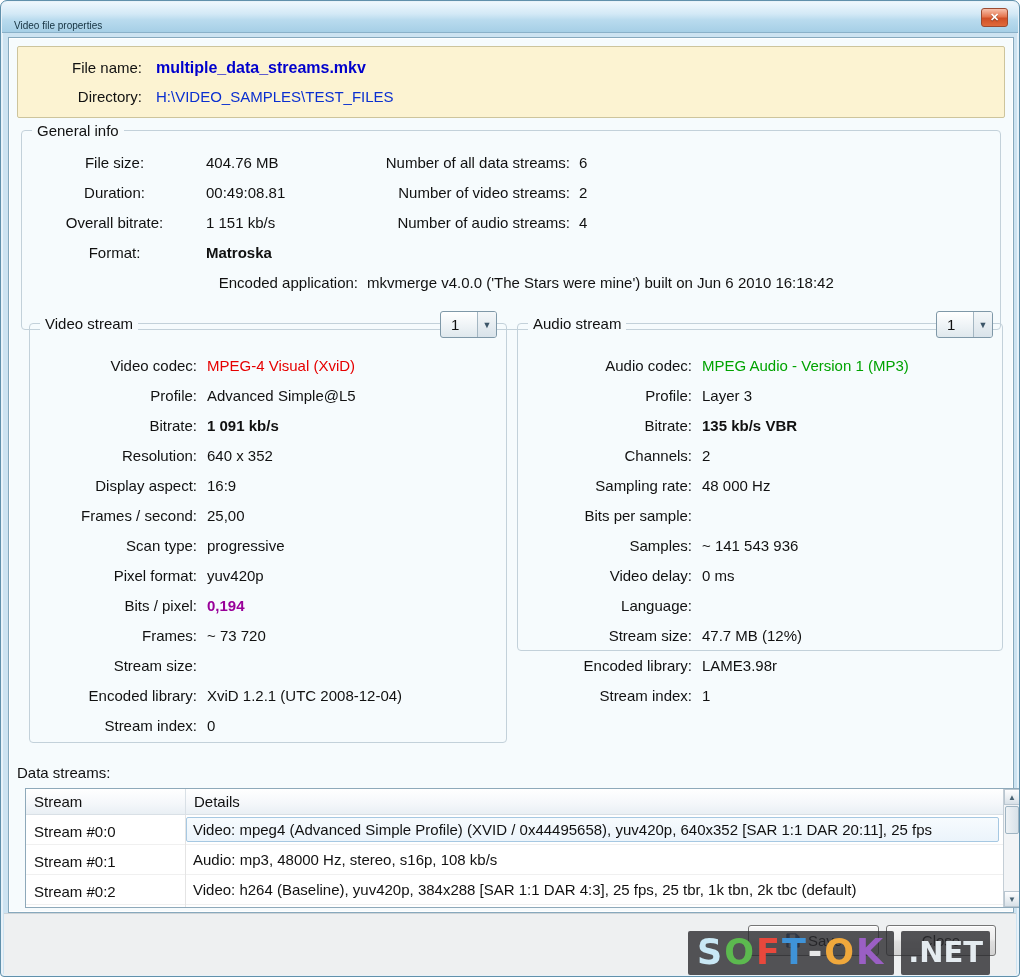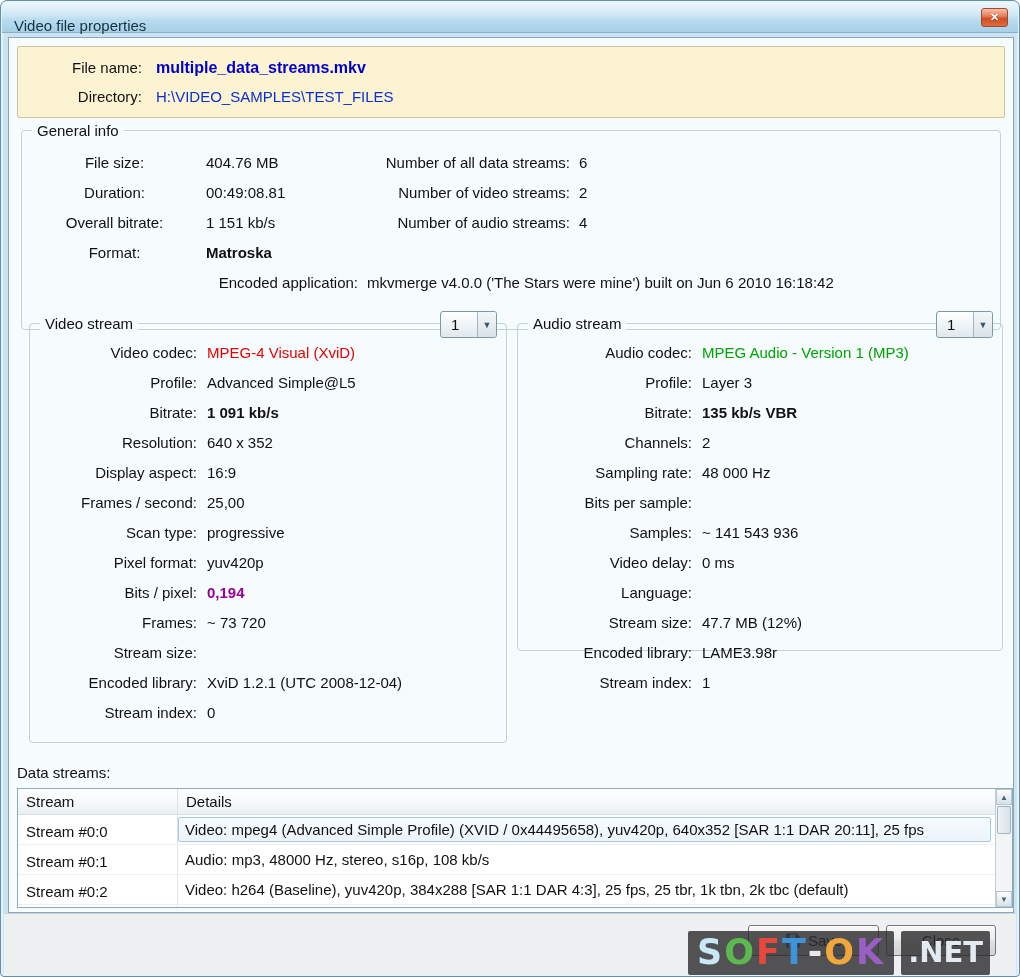--- a/index.html
+++ b/index.html
@@ -20,21 +20,21 @@
   }
 
   
   .titlebar {
     position: absolute; left: 1px; right: 1px; top: 1px; height: 31px;
     border-radius: 6px 6px 0 0; padding: 0 12px;
     display: flex; align-items: center;
     background: linear-gradient(180deg, #eef7fd 0%, #d3e9f6 40%, #b9dbee 60%, #a6cfe6 100%);
     border-bottom: 1px solid #8ab1c9;
   }
-  .title { font-size: 15px; color: #14313f; margin-top: 17px; }
+  .title { font-size: 10px; color: #14313f; margin-top: 17px; }
   .close-btn {
     position: absolute; right: 10px; top: 6px; width: 27px; height: 19px;
     border: 1px solid #9c4a30; border-radius: 3px;
     display: flex; align-items: center; justify-content: center;
     background: linear-gradient(180deg, #f7c0ab 0%, #e5764f 45%, #d04f26 55%, #e06a3a 100%);
     color: #fff; font-size: 11px; font-weight: bold; text-shadow: 0 1px 1px rgba(0,0,0,.4);
     cursor: pointer;
   }
 
   
@@ -63,21 +63,21 @@
   .ginfo-row { display: flex; align-items: center; height: 30px; padding-left: 10px; }
   .ginfo-row .l1 { width: 165px; text-align: center; flex: none; }
   .ginfo-row .v1 { width: 152px; margin-left: 9px; flex: none; }
   .ginfo-row .l2 { width: 212px; text-align: right; flex: none; }
   .ginfo-row .v2 { margin-left: 9px; }
   .enc-row .le { width: 326px; text-align: right; flex: none; }
   .enc-row .ve { margin-left: 9px; }
 
   .gb-video { left: 20px;  top: 285px; width: 478px; height: 420px; padding-top: 20px; }
   .gb-audio { left: 508px; top: 285px; width: 486px; height: 328px; padding-top: 20px; }
-  .srow { display: flex; align-items: flex-start; height: 30px; }
+  .srow { display: flex; align-items: flex-end; height: 30px; }
   .gb-video .slbl { width: 167px; text-align: right; margin-right: 10px; flex: none; }
   .gb-audio .slbl { width: 174px; text-align: right; margin-right: 10px; flex: none; }
 
   .combo {
     position: absolute; top: -13px; right: 9px; width: 57px; height: 27px;
     border: 1px solid #7f98a8; border-radius: 3px; display: flex; overflow: hidden;
     background: linear-gradient(180deg, #ffffff, #eef3f6 55%, #dfe8ed); cursor: pointer;
   }
   .cval { flex: 1; display: flex; align-items: center; padding-left: 10px; }
   .carrow {
@@ -88,21 +88,21 @@
   }
 
   .red    { color: #e60000; }
   .green  { color: #00a300; }
   .purple { color: #990099; font-weight: bold; }
   .bold   { font-weight: bold; }
 
   
   .ds-label { position: absolute; left: 8px; top: 726px; }
   .dtable {
-    position: absolute; left: 8px; top: 750px; width: 996px; height: 120px;
+    position: absolute; left: 16px; top: 750px; width: 996px; height: 120px;
     border: 1px solid #8ea9ba; background: #fff;
   }
   .thead {
     display: flex; height: 26px; margin-right: 17px;
     background: linear-gradient(180deg, #ffffff, #f4f7fa 60%, #e9eff4);
     border-bottom: 1px solid #d9e0e6;
   }
   .th { display: flex; align-items: center; padding: 0 8px; }
   .th1 { width: 160px; border-right: 1px solid #d9e0e6; flex: none; }
   .th2 { flex: 1; }

